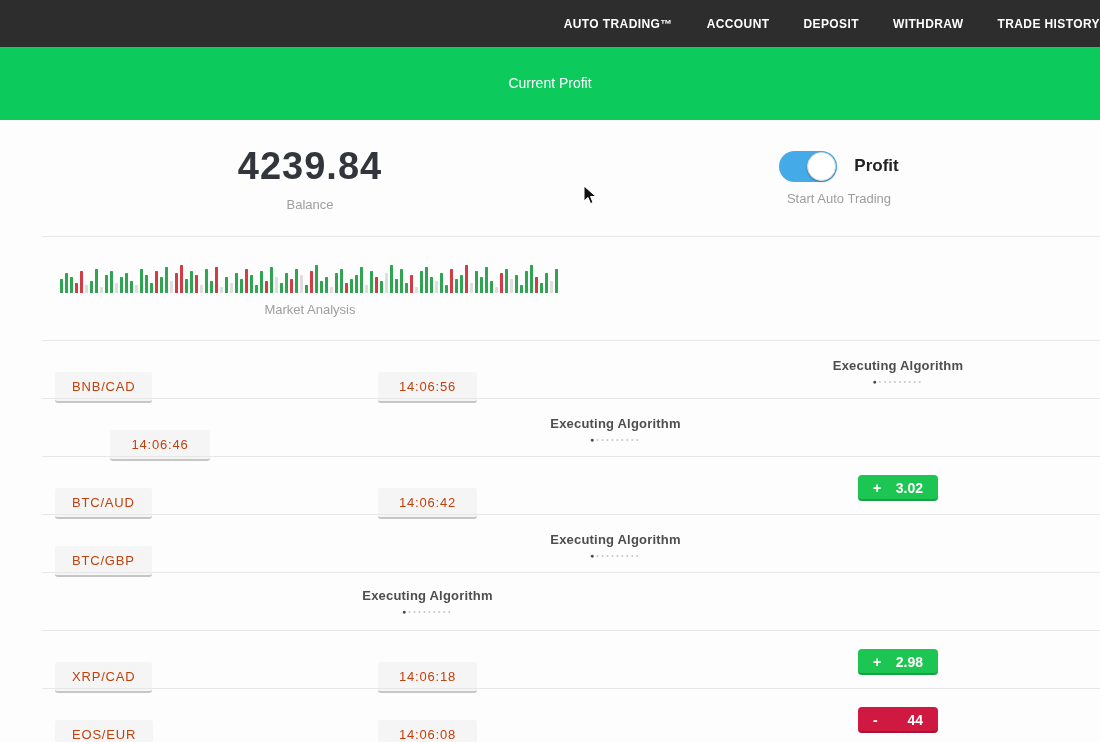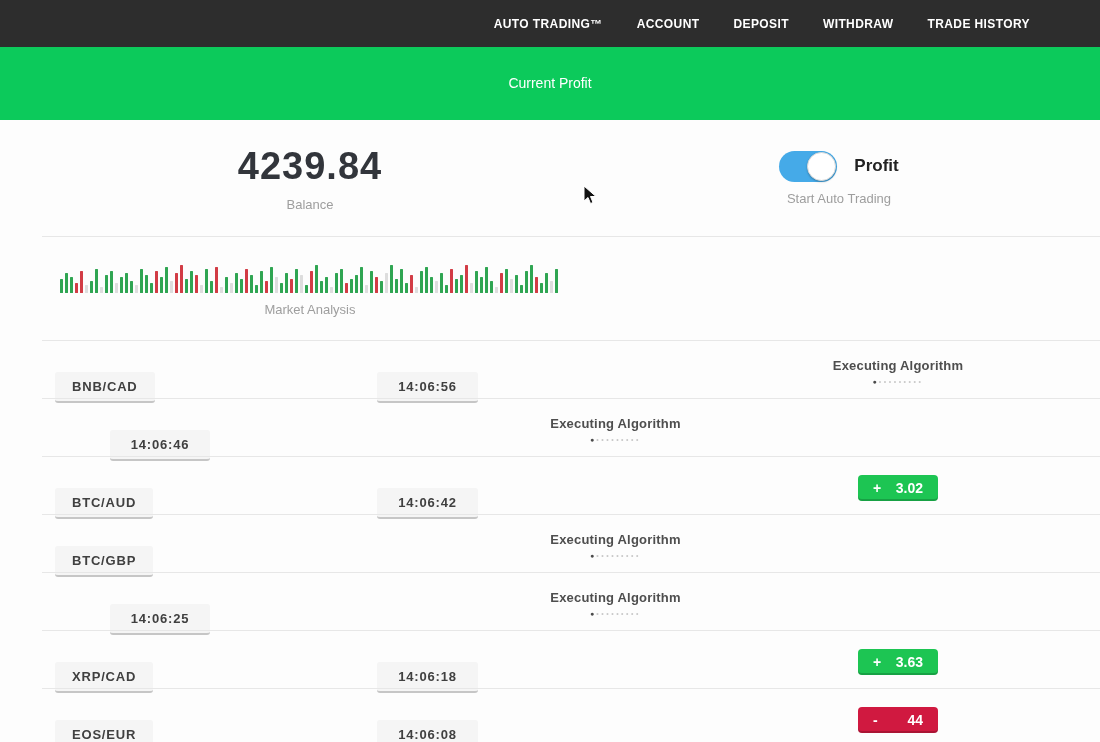--- a/index.html
+++ b/index.html
@@ -6,21 +6,21 @@
   html,body { width:1100px; height:742px; overflow:hidden; }
   body {
     font-family:"Liberation Sans", sans-serif;
     background:#fdfdfd; color:#333; position:relative;
   }
 
   
   .navbar {
     height:47px; background:#2d2d2d;
     display:flex; align-items:center; justify-content:flex-end;
-    padding-right:70px; gap:34px;
+    gap:34px;
   }
   .nav-item {
     color:#fff; font-size:12px; font-weight:bold;
     letter-spacing:.4px; cursor:pointer; white-space:nowrap;
   }
 
   
   .banner {
     height:73px; background:#0cca5b; color:#fff;
     display:flex; flex-direction:column; align-items:center; justify-content:center;
@@ -71,21 +71,21 @@
     height:58px; align-items:center; position:relative;
   }
   .trade-row::before {
     content:""; position:absolute; top:0; left:42px; right:0;
     height:1px; background:#e7e7e7;
   }
   .pair-cell { padding-left:55px; }
   .pill {
     display:inline-block; background:#f5f5f5; border-radius:3px;
     border-bottom:2px solid #c6c6c6;
-    font-size:13px; font-weight:bold; letter-spacing:.8px; color:#404040;
+    font-size:13px; font-weight:normal; letter-spacing:.8px; color:#c2410c;
     padding:7px 17px;
     margin-top:32px;
   }
   .time-cell { text-align:center; }
   .time-cell .pill { padding:7px 21px; }
   .result-cell { display:flex; flex-direction:column; align-items:center; justify-content:center; }
 
   .executing-cell { text-align:center; }
   .exec-label { font-size:13px; font-weight:bold; color:#4e4e4e; letter-spacing:.2px; }
   .dots-line { margin-top:3px; line-height:6px; }
@@ -298,23 +298,20 @@
     <div></div>
     <div class="result-cell">
       <div class="executing-cell">
         <div class="exec-label">Executing Algorithm</div>
         <div class="dots-line"><span class="active-dot">●</span><span class="dots">•••••••••</span></div>
       </div>
 
     </div>
   </div>
     <div class="trade-row">
-    <div class="time-cell">
-      <span class="pill">14:06:25</span>
-    </div>
     <div></div>
     <div class="result-cell">
       <div class="executing-cell">
         <div class="exec-label">Executing Algorithm</div>
         <div class="dots-line"><span class="active-dot">●</span><span class="dots">•••••••••</span></div>
       </div>
 
     </div>
   </div>
     <div class="trade-row">
@@ -322,21 +319,21 @@
       <span class="pill">XRP/CAD</span>
     </div>
     <div class="time-cell">
       <span class="pill">14:06:18</span>
     </div>
     <div></div>
     <div class="result-cell">
 
       <span class="result-badge green">
         <span>+</span>
-        <span>3.63</span>
+        <span>2.98</span>
       </span>
     </div>
   </div>
     <div class="trade-row">
     <div class="pair-cell">
       <span class="pill">EOS/EUR</span>
     </div>
     <div class="time-cell">
       <span class="pill">14:06:08</span>
     </div>

